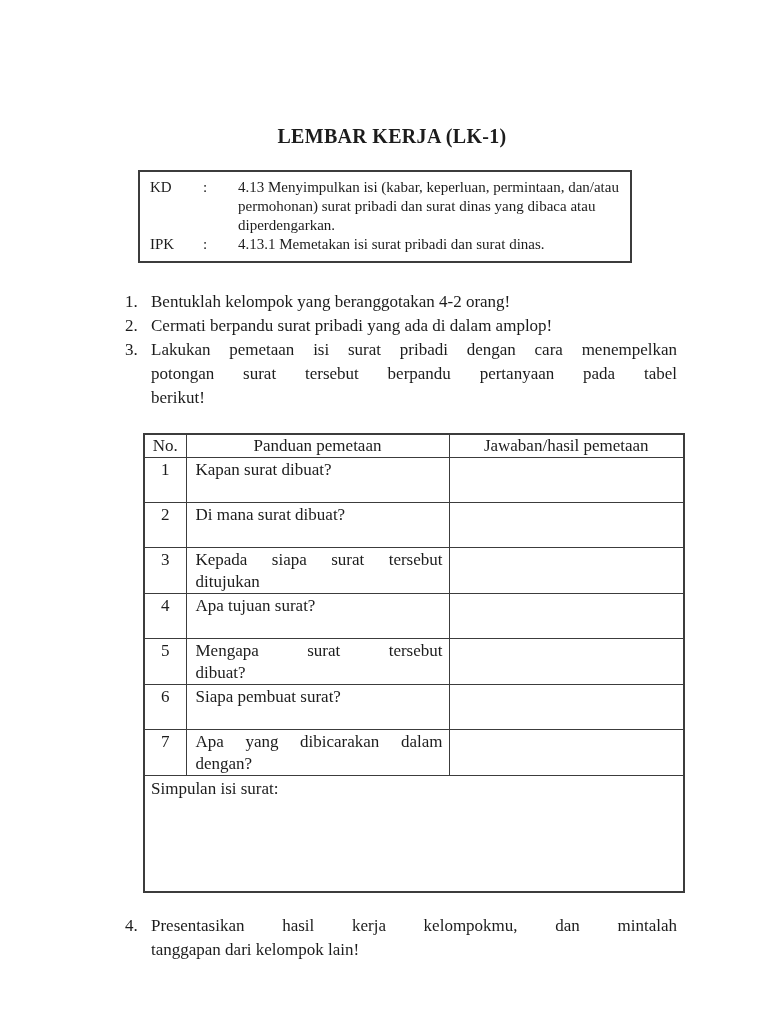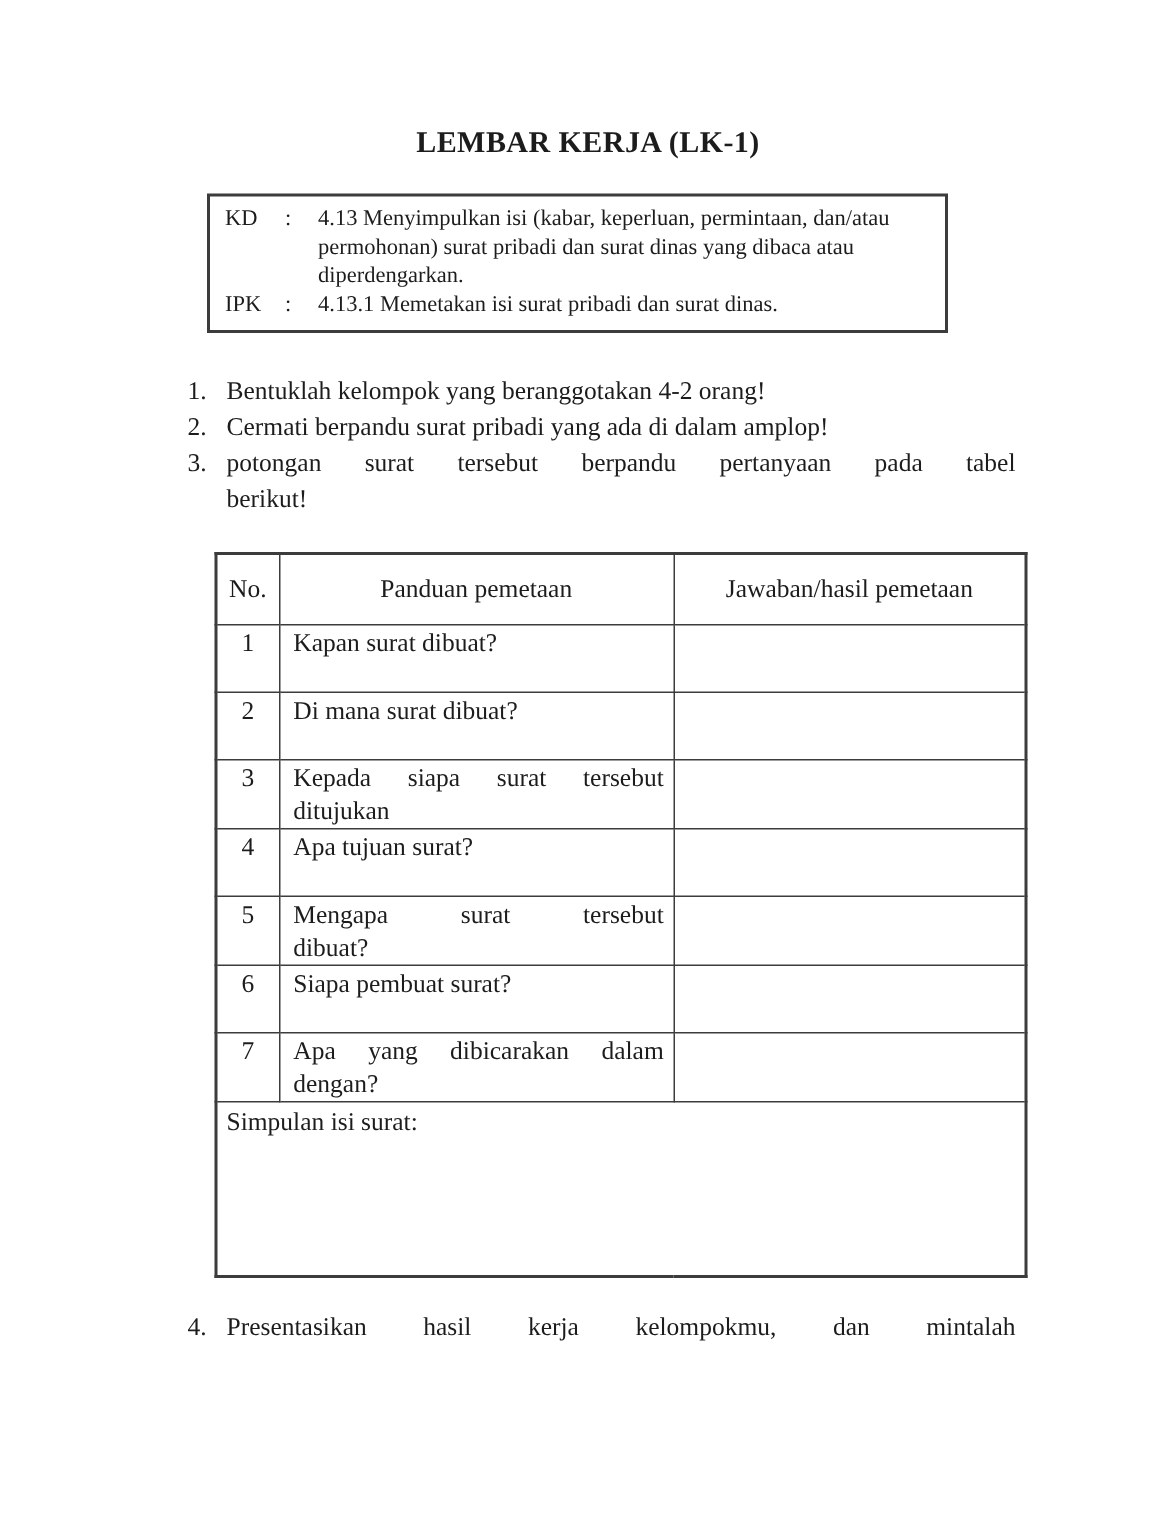--- a/index.html
+++ b/index.html
@@ -22,34 +22,36 @@
     background:var(--bg);
     overflow:hidden;
   }
   .title{
     font-size:20px;
     font-weight:bold;
     text-align:center;
     letter-spacing:.3px;
     margin-left:16px;
     margin-right:0;
+    margin-top:41px;
   }
   
   .kd-box{
     margin:22px 0 0 138px;
     width:494px;
     border:2px solid var(--border);
     padding:6px 12px 7px 10px;
     font-size:15px;
     line-height:19px;
   }
   .kd-row{
     display:grid;
     grid-template-columns:40px 22px 1fr;
     align-items:start;
+    gap:13px;
   }
   .boxline{display:block;white-space:nowrap;}
   
   .instructions{
     margin:27px 91px 0 125px;
     font-size:17px;
     line-height:24px;
   }
   .instr{
     display:flex;
@@ -77,21 +79,21 @@
   .map-table col.c-a{width:235px;}
   .map-table th,.map-table td{
     border:1px solid var(--border);
     vertical-align:top;
   }
   .map-table{border:2px solid var(--border);}
   .map-table th{
     font-weight:normal;
     text-align:center;
     height:23px;
-    padding:12px 2px;
+    padding:0 2px;
   }
   .map-table td{height:45px;}
   td.cell-no{text-align:center;padding-top:1px;}
   td.cell-q{padding:1px 6px 0 9px;}
   td.cell-a{padding:1px 4px 0 6px;}
   td.cell-summary{
     height:116px;
     padding:2px 6px 0 6px;
     font-family:Liberation Serif, serif;
   }
@@ -135,20 +137,21 @@
     </div>
     <div class="instr">
       <span class="instr-num">2.</span>
       <div class="instr-body">
         <span class="lline">Cermati berpandu surat pribadi yang ada di dalam amplop!</span>
       </div>
     </div>
     <div class="instr">
       <span class="instr-num">3.</span>
       <div class="instr-body">
+        <span class="jline">Lakukan pemetaan isi surat pribadi dengan cara menempelkan</span>
         <span class="jline">potongan surat tersebut berpandu pertanyaan pada tabel</span>
         <span class="lline">berikut!</span>
       </div>
     </div>
   </div>
 
   <table class="map-table">
     <colgroup>
         <col class="c-no">
         <col class="c-q">
@@ -221,17 +224,18 @@
         </td>
       </tr>
     </tbody>
   </table>
 
   <div class="instructions closing">
     <div class="instr">
       <span class="instr-num">4.</span>
       <div class="instr-body">
         <span class="jline">Presentasikan hasil kerja kelompokmu, dan mintalah</span>
+        <span class="lline">tanggapan dari kelompok lain!</span>
       </div>
     </div>
   </div>
 
 </div>
 
 </body></html>

